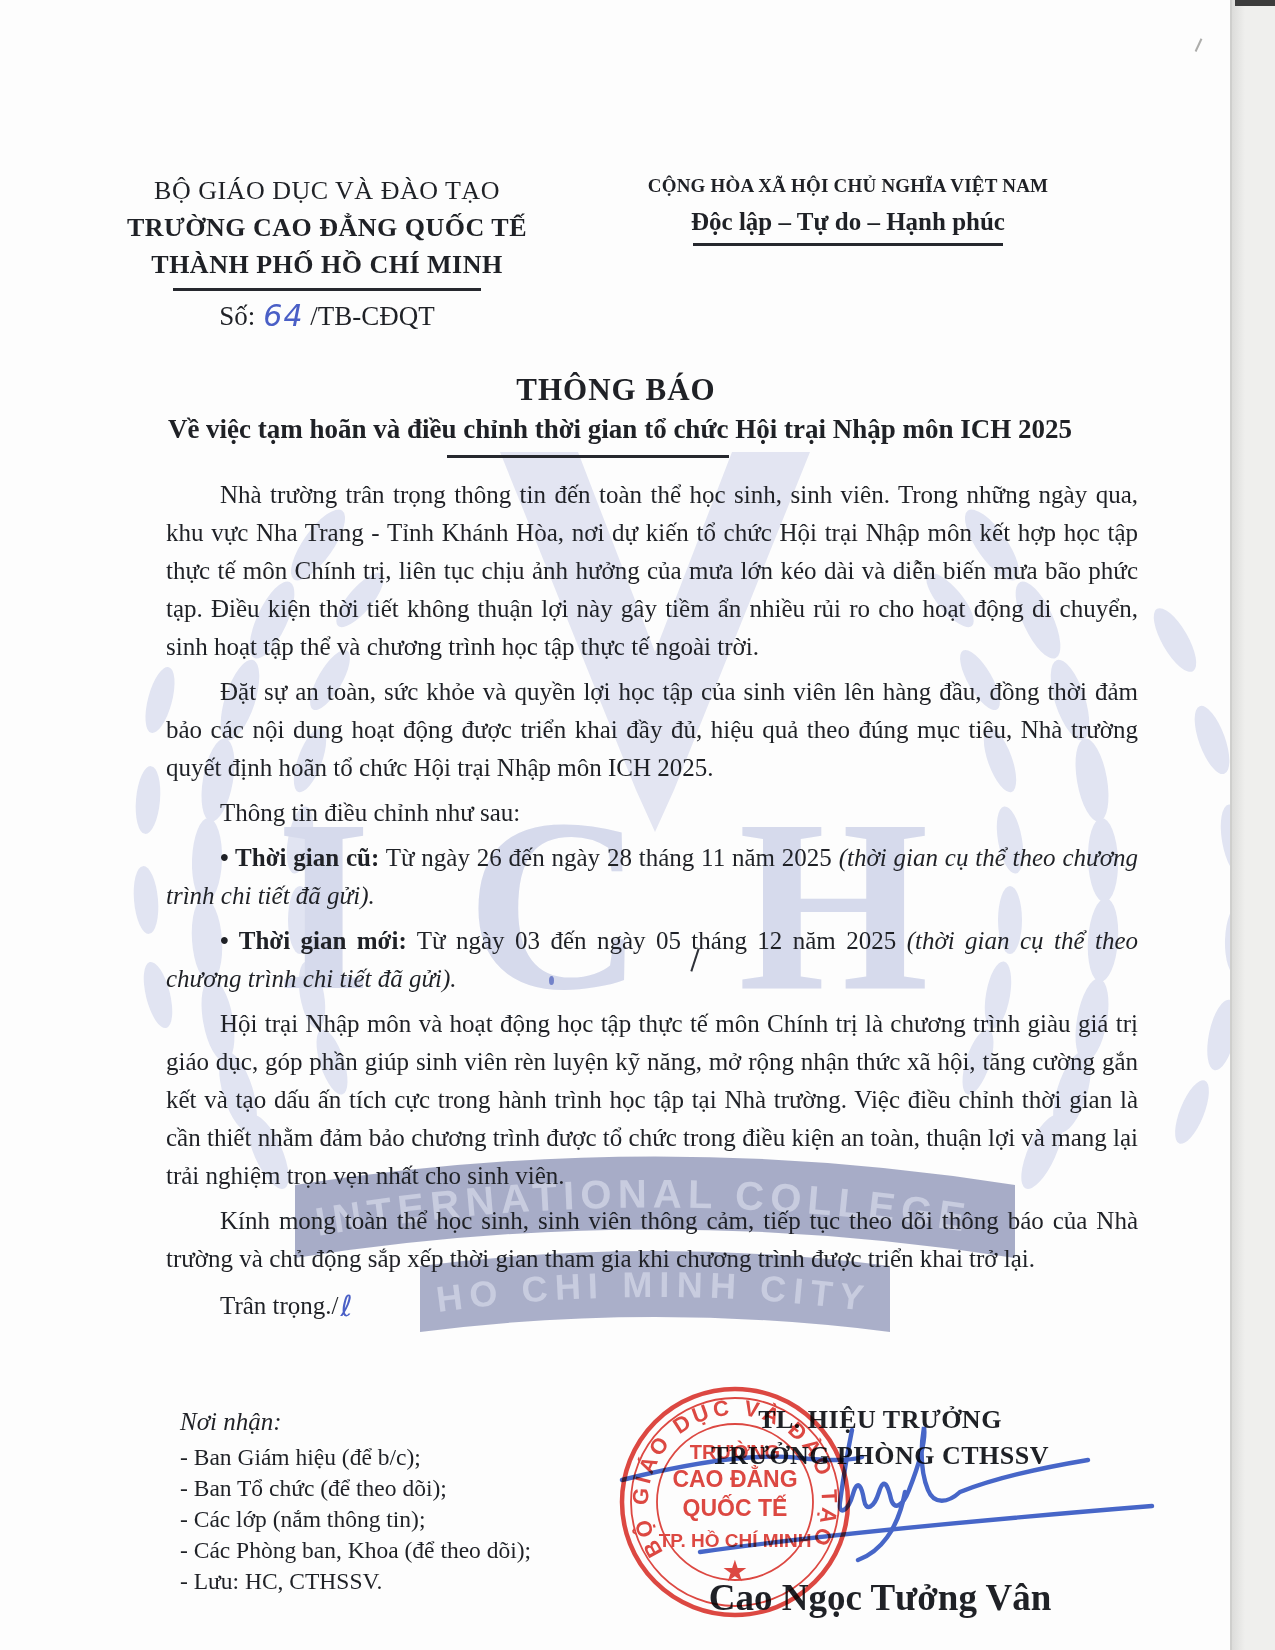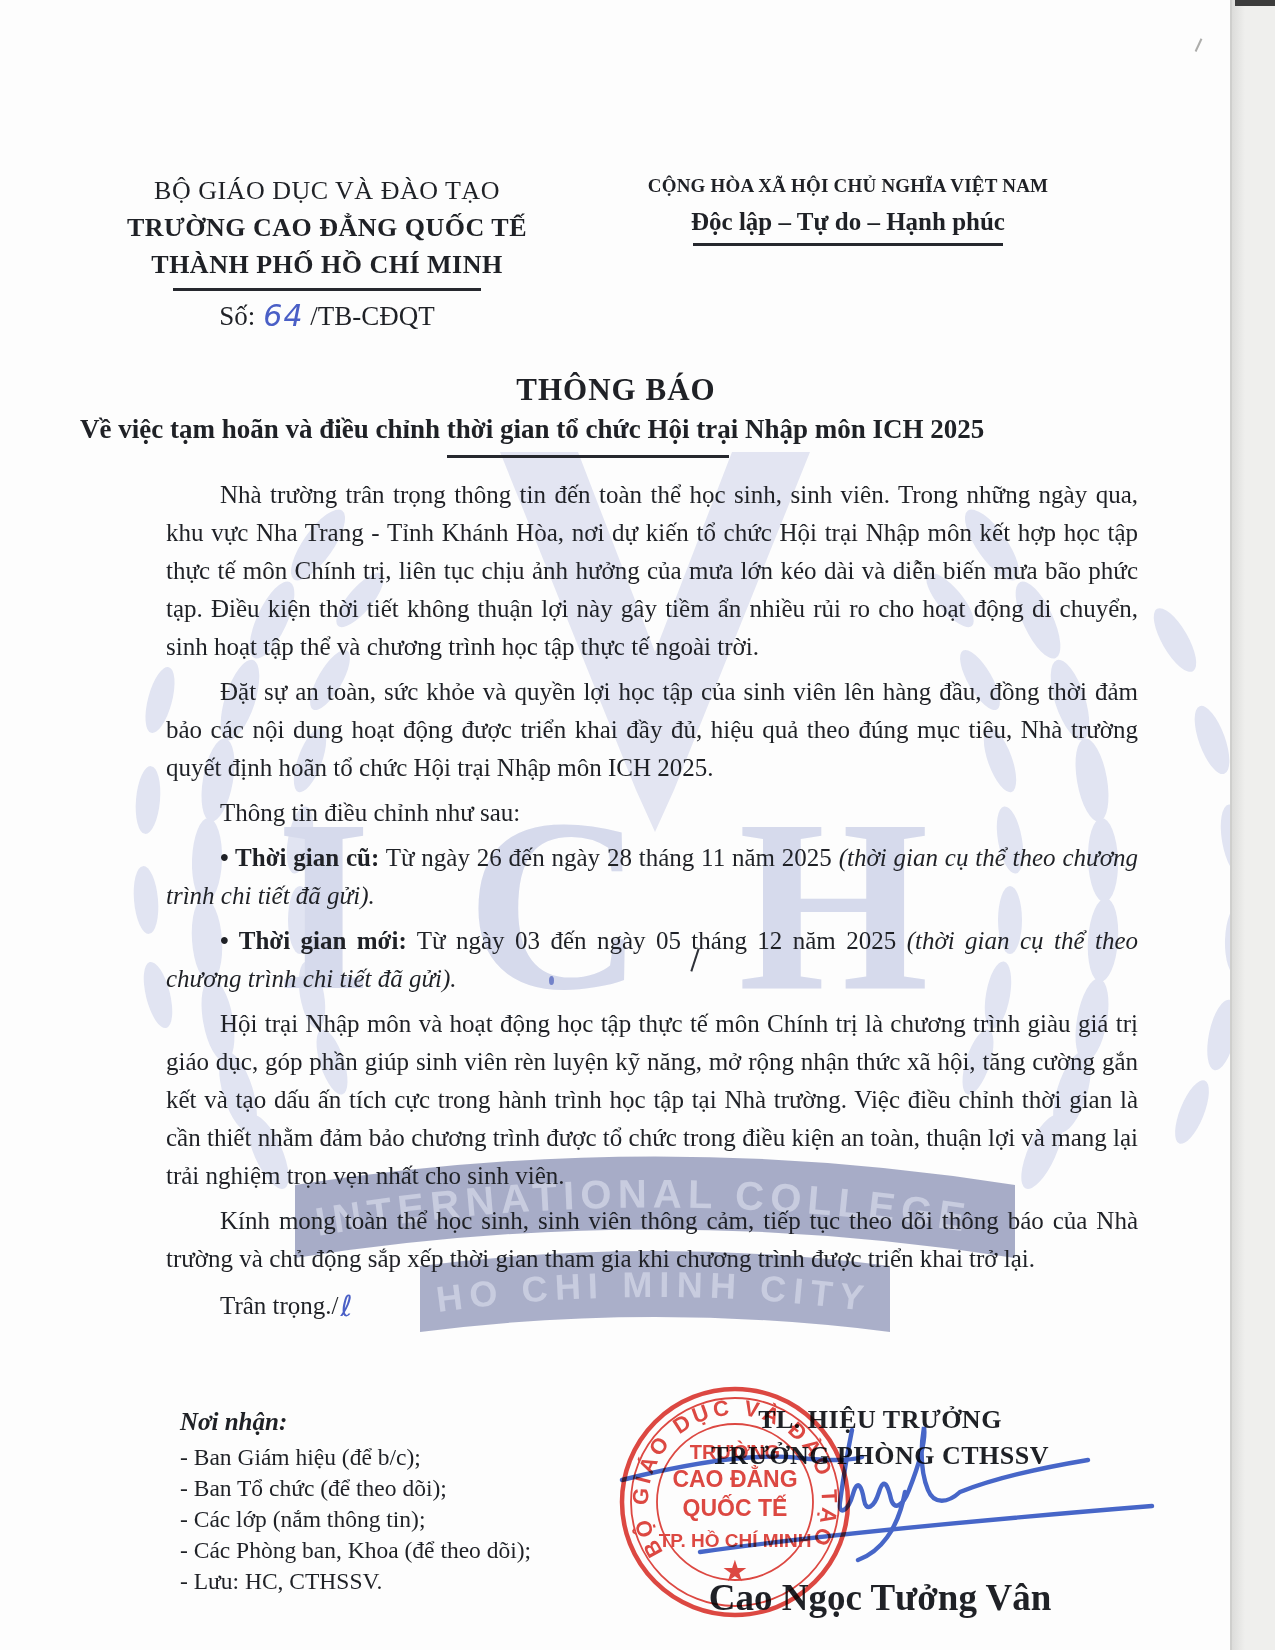--- a/index.html
+++ b/index.html
@@ -40,36 +40,36 @@
   .docno .hand{
     font-family:"DejaVu Sans",sans-serif;font-style:italic;font-size:30px;
     color:#4a5fc6;letter-spacing:1px;position:relative;top:1px;margin-left:8px;
   }
   .dateline{position:absolute;left:593px;top:300px;width:510px;text-align:center;
     font-size:26px;font-style:italic;}
 
   
   .title1{position:absolute;left:0;top:372px;width:1232px;text-align:center;
     font-size:31px;font-weight:bold;letter-spacing:1px;}
-  .title2{position:absolute;left:80px;top:414px;width:1080px;text-align:left;
+  .title2{position:absolute;left:80px;top:414px;width:1080px;text-align:center;
     font-size:27px;font-weight:bold;}
   .title-divider{position:absolute;left:447px;top:455px;width:282px;height:3px;background:#26282e;}
 
   
   .body-col{position:absolute;left:158px;top:476px;width:980px;
     font-size:25px;line-height:38px;text-align:justify;}
   .body-col p{margin:0 0 7px 8px;text-indent:54px;}
   .body-col .note{font-style:italic;}
   .closing{text-indent:54px;margin-top:0;}
   .flourish{font-family:"DejaVu Sans",sans-serif;color:#4a5fc6;font-size:29px;
     font-style:italic;position:relative;top:2px;left:2px;}
 
   
   .recipients{position:absolute;left:180px;top:1408px;width:430px;}
-  .recipients .head{font-size:25px;font-weight:bold;font-style:italic;margin-bottom:6px;}
+  .recipients .head{font-size:25px;font-weight:normal;font-style:italic;margin-bottom:6px;}
   .recipients .item{font-size:23.5px;line-height:31px;}
 
   .sig-block{position:absolute;left:640px;top:1402px;width:480px;text-align:center;z-index:3;}
   .sig-block .t1{font-size:26px;font-weight:bold;line-height:36px;letter-spacing:.5px;}
   .sig-block .t2{font-size:26px;font-weight:bold;line-height:36px;letter-spacing:.5px;}
   .sig-block .name{font-size:37px;font-weight:bold;margin-top:102px;}
 
   .stamp-svg{position:absolute;left:605px;top:1375px;z-index:2;mix-blend-mode:multiply;opacity:.93;}
   .sign-svg{position:absolute;left:595px;top:1395px;z-index:4;mix-blend-mode:multiply;opacity:.95;}
 

